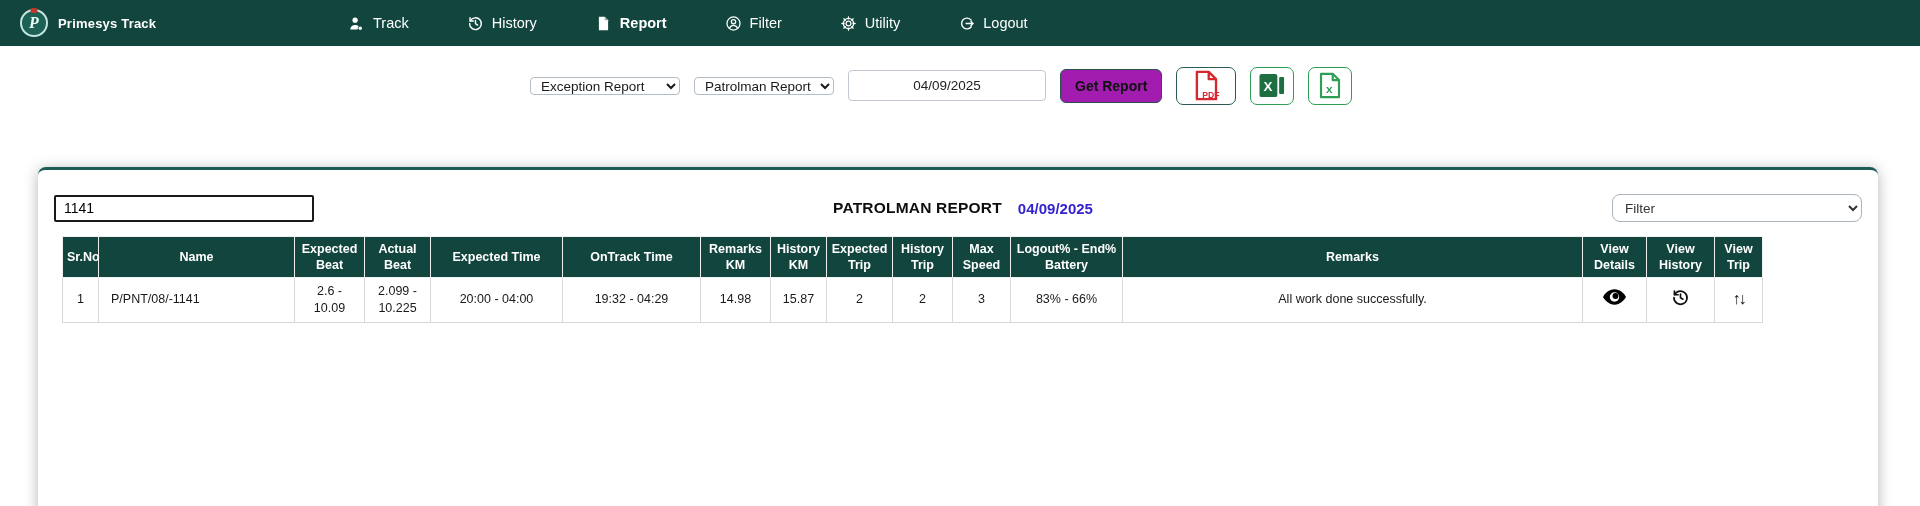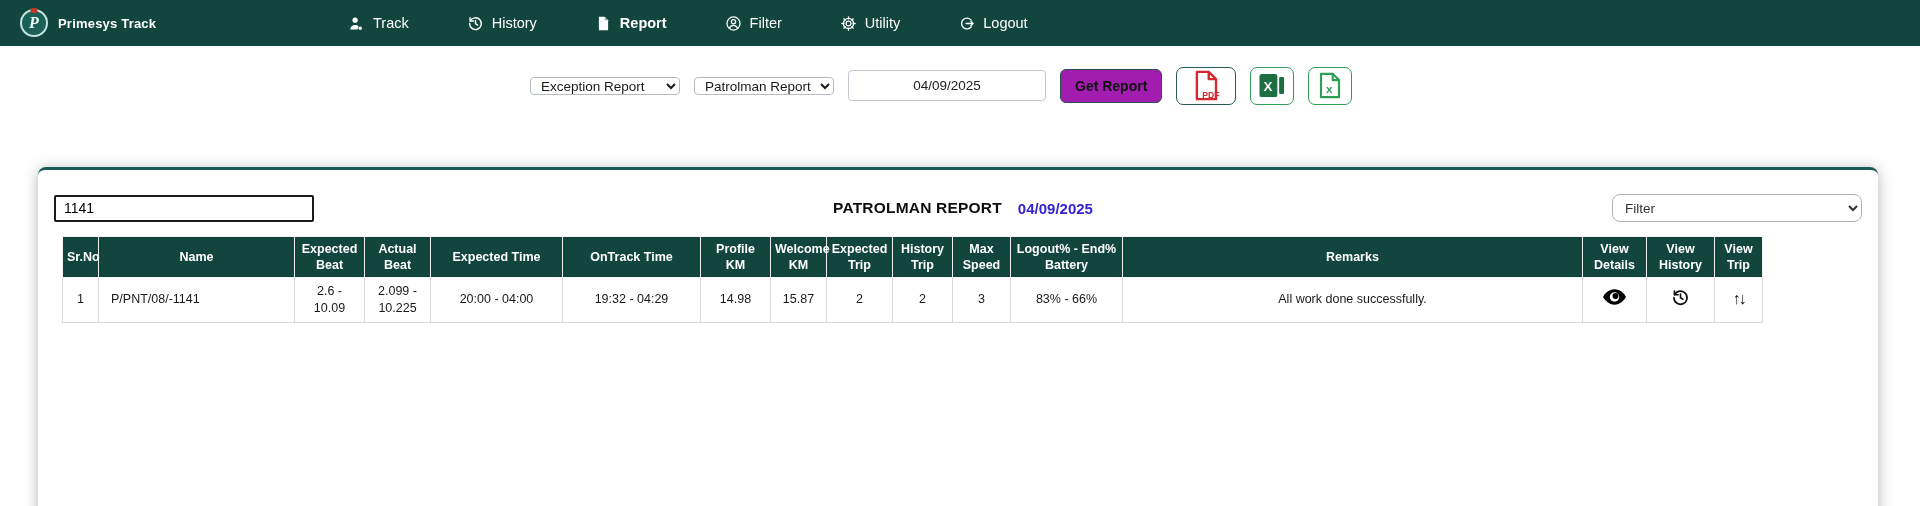--- a/index.html
+++ b/index.html
@@ -198,22 +198,22 @@
         <col style="width:48px">
       </colgroup>
       <thead>
         <tr>
           <th>Sr.No</th>
           <th>Name</th>
           <th>Expected Beat</th>
           <th>Actual Beat</th>
           <th>Expected Time</th>
           <th>OnTrack Time</th>
-          <th>Profile KM</th>
-          <th>Welcome KM</th>
+          <th>Remarks KM</th>
+          <th>History KM</th>
           <th>Expected Trip</th>
           <th>History Trip</th>
           <th>Max Speed</th>
           <th>Logout% - End% Battery</th>
           <th>Remarks</th>
           <th>View Details</th>
           <th>View History</th>
           <th>View Trip</th>
         </tr>
       </thead>

